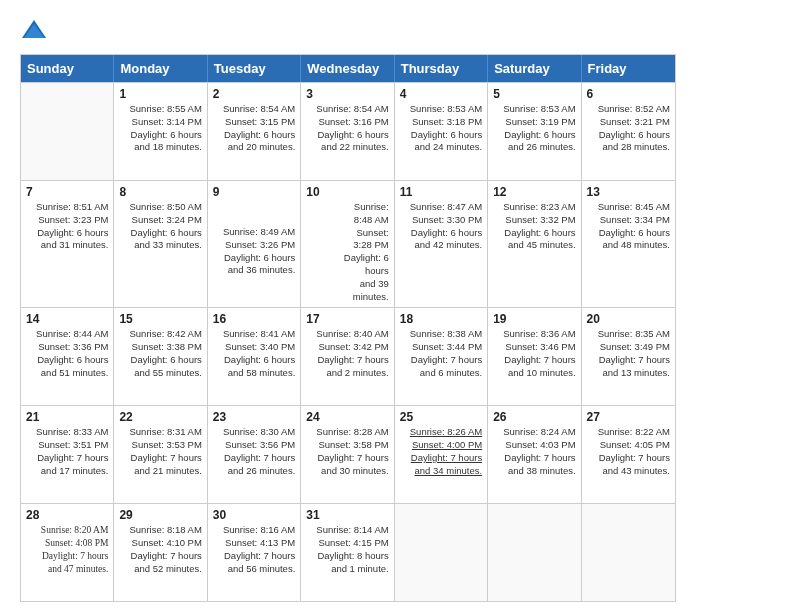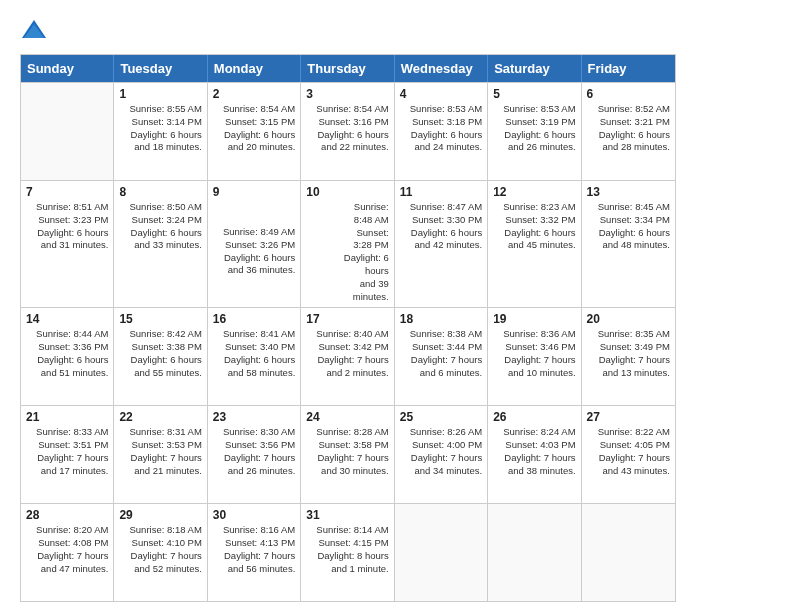--- a/index.html
+++ b/index.html
@@ -138,24 +138,24 @@
     </div>
     <div class="title-block">
       <div class="month-title"></div>
       <div class="location-title"></div>
     </div>
   </div>
 
   <div class="calendar">
     <div class="calendar-header-row">
     <div class="calendar-header-cell">Sunday</div>
+        <div class="calendar-header-cell">Monday</div>
         <div class="calendar-header-cell">Tuesday</div>
-        <div class="calendar-header-cell">Monday</div>
+        <div class="calendar-header-cell">Wednesday</div>
         <div class="calendar-header-cell">Thursday</div>
-        <div class="calendar-header-cell">Wednesday</div>
         <div class="calendar-header-cell">Saturday</div>
         <div class="calendar-header-cell">Friday</div>
       </div>
     <div class="calendar-body">
     <div class="calendar-week">
           <div class="calendar-cell empty"></div>
           <div class="calendar-cell">
             <div class="cell-day">1</div>
             <div class="cell-info" style="white-space: pre-line;">Sunrise: 8:55 AM
 Sunset: 3:14 PM
@@ -324,21 +324,21 @@
           </div>
           <div class="calendar-cell">
             <div class="cell-day">24</div>
             <div class="cell-info" style="white-space: pre-line;">Sunrise: 8:28 AM
 Sunset: 3:58 PM
 Daylight: 7 hours
 and 30 minutes.</div>
           </div>
           <div class="calendar-cell">
             <div class="cell-day">25</div>
-            <div class="cell-info" style="white-space: pre-line;">Sunrise: 8:26 AM
+            <div class="cell-info" style="white-space: pre-line; text-decoration: underline;">Sunrise: 8:26 AM
 Sunset: 4:00 PM
 Daylight: 7 hours
 and 34 minutes.</div>
           </div>
           <div class="calendar-cell">
             <div class="cell-day">26</div>
             <div class="cell-info" style="white-space: pre-line;">Sunrise: 8:24 AM
 Sunset: 4:03 PM
 Daylight: 7 hours
 and 38 minutes.</div>
@@ -347,21 +347,21 @@
             <div class="cell-day">27</div>
             <div class="cell-info" style="white-space: pre-line;">Sunrise: 8:22 AM
 Sunset: 4:05 PM
 Daylight: 7 hours
 and 43 minutes.</div>
           </div>
         </div>
         <div class="calendar-week">
           <div class="calendar-cell">
             <div class="cell-day">28</div>
-            <div class="cell-info" style="white-space: pre-line;">Sunrise: 8:20 AM
+            <div class="cell-info" style="white-space: pre-line; font-family: Liberation Serif, serif;">Sunrise: 8:20 AM
 Sunset: 4:08 PM
 Daylight: 7 hours
 and 47 minutes.</div>
           </div>
           <div class="calendar-cell">
             <div class="cell-day">29</div>
             <div class="cell-info" style="white-space: pre-line;">Sunrise: 8:18 AM
 Sunset: 4:10 PM
 Daylight: 7 hours
 and 52 minutes.</div>

